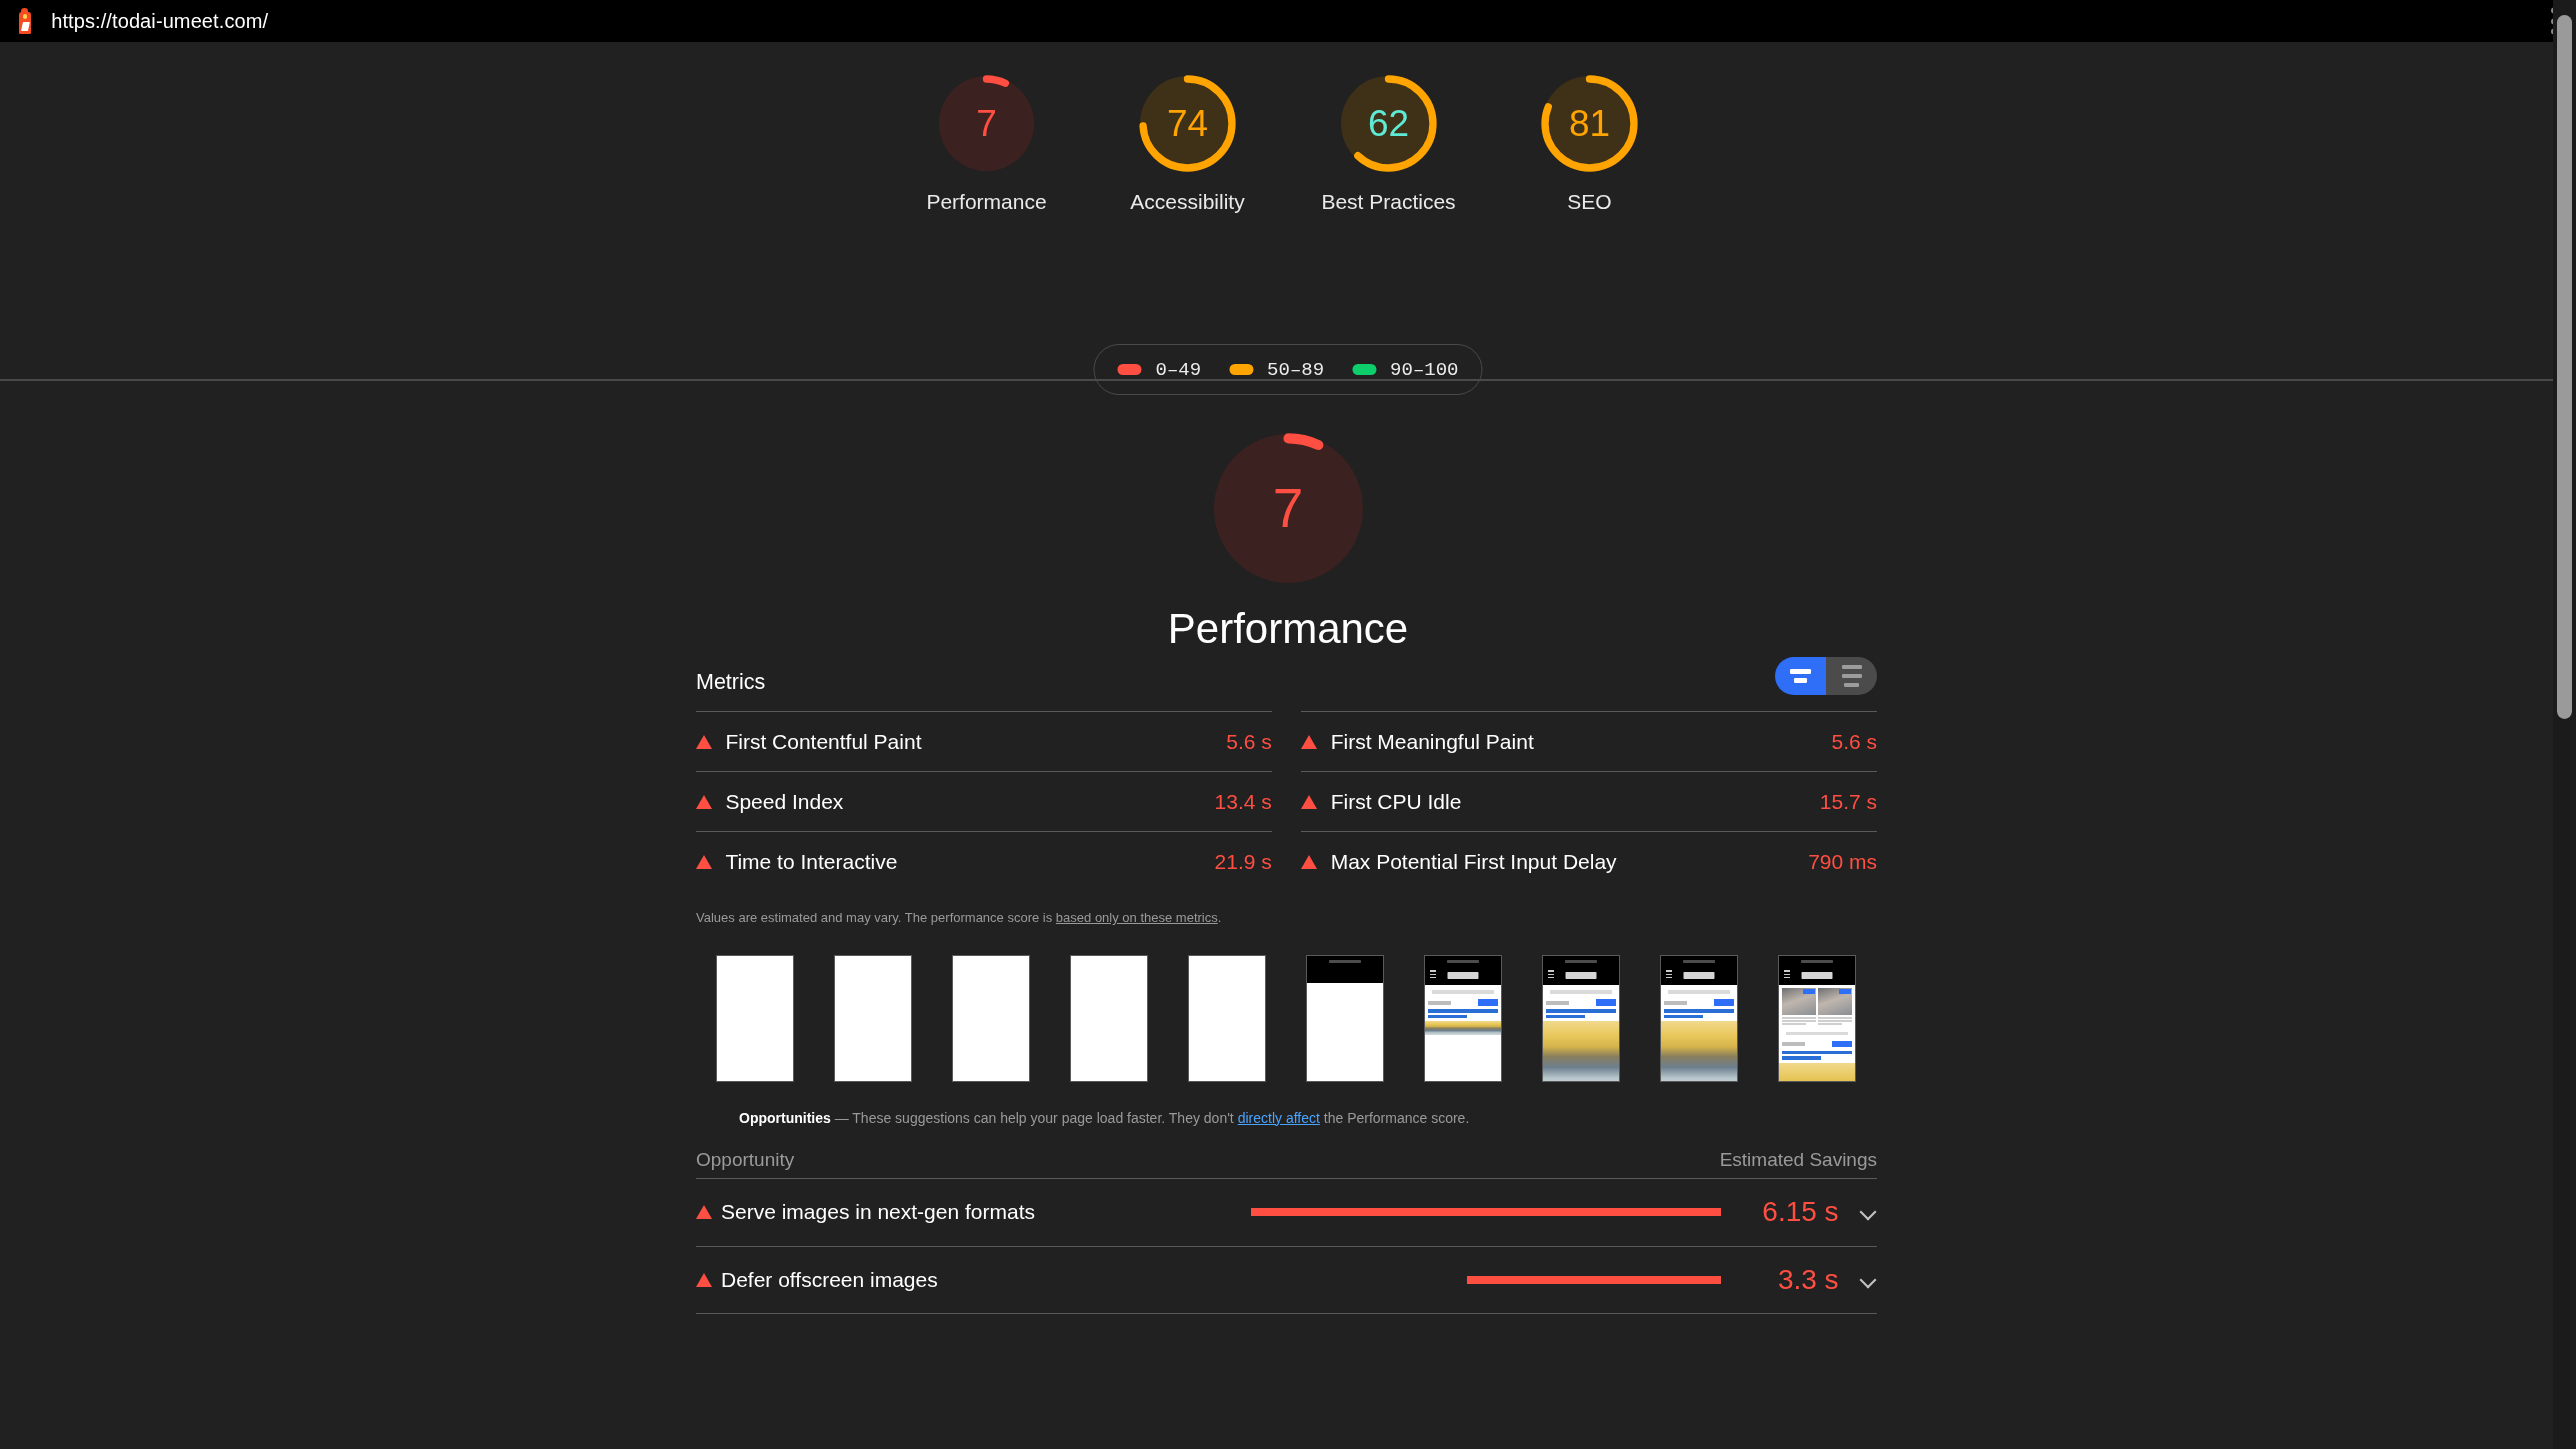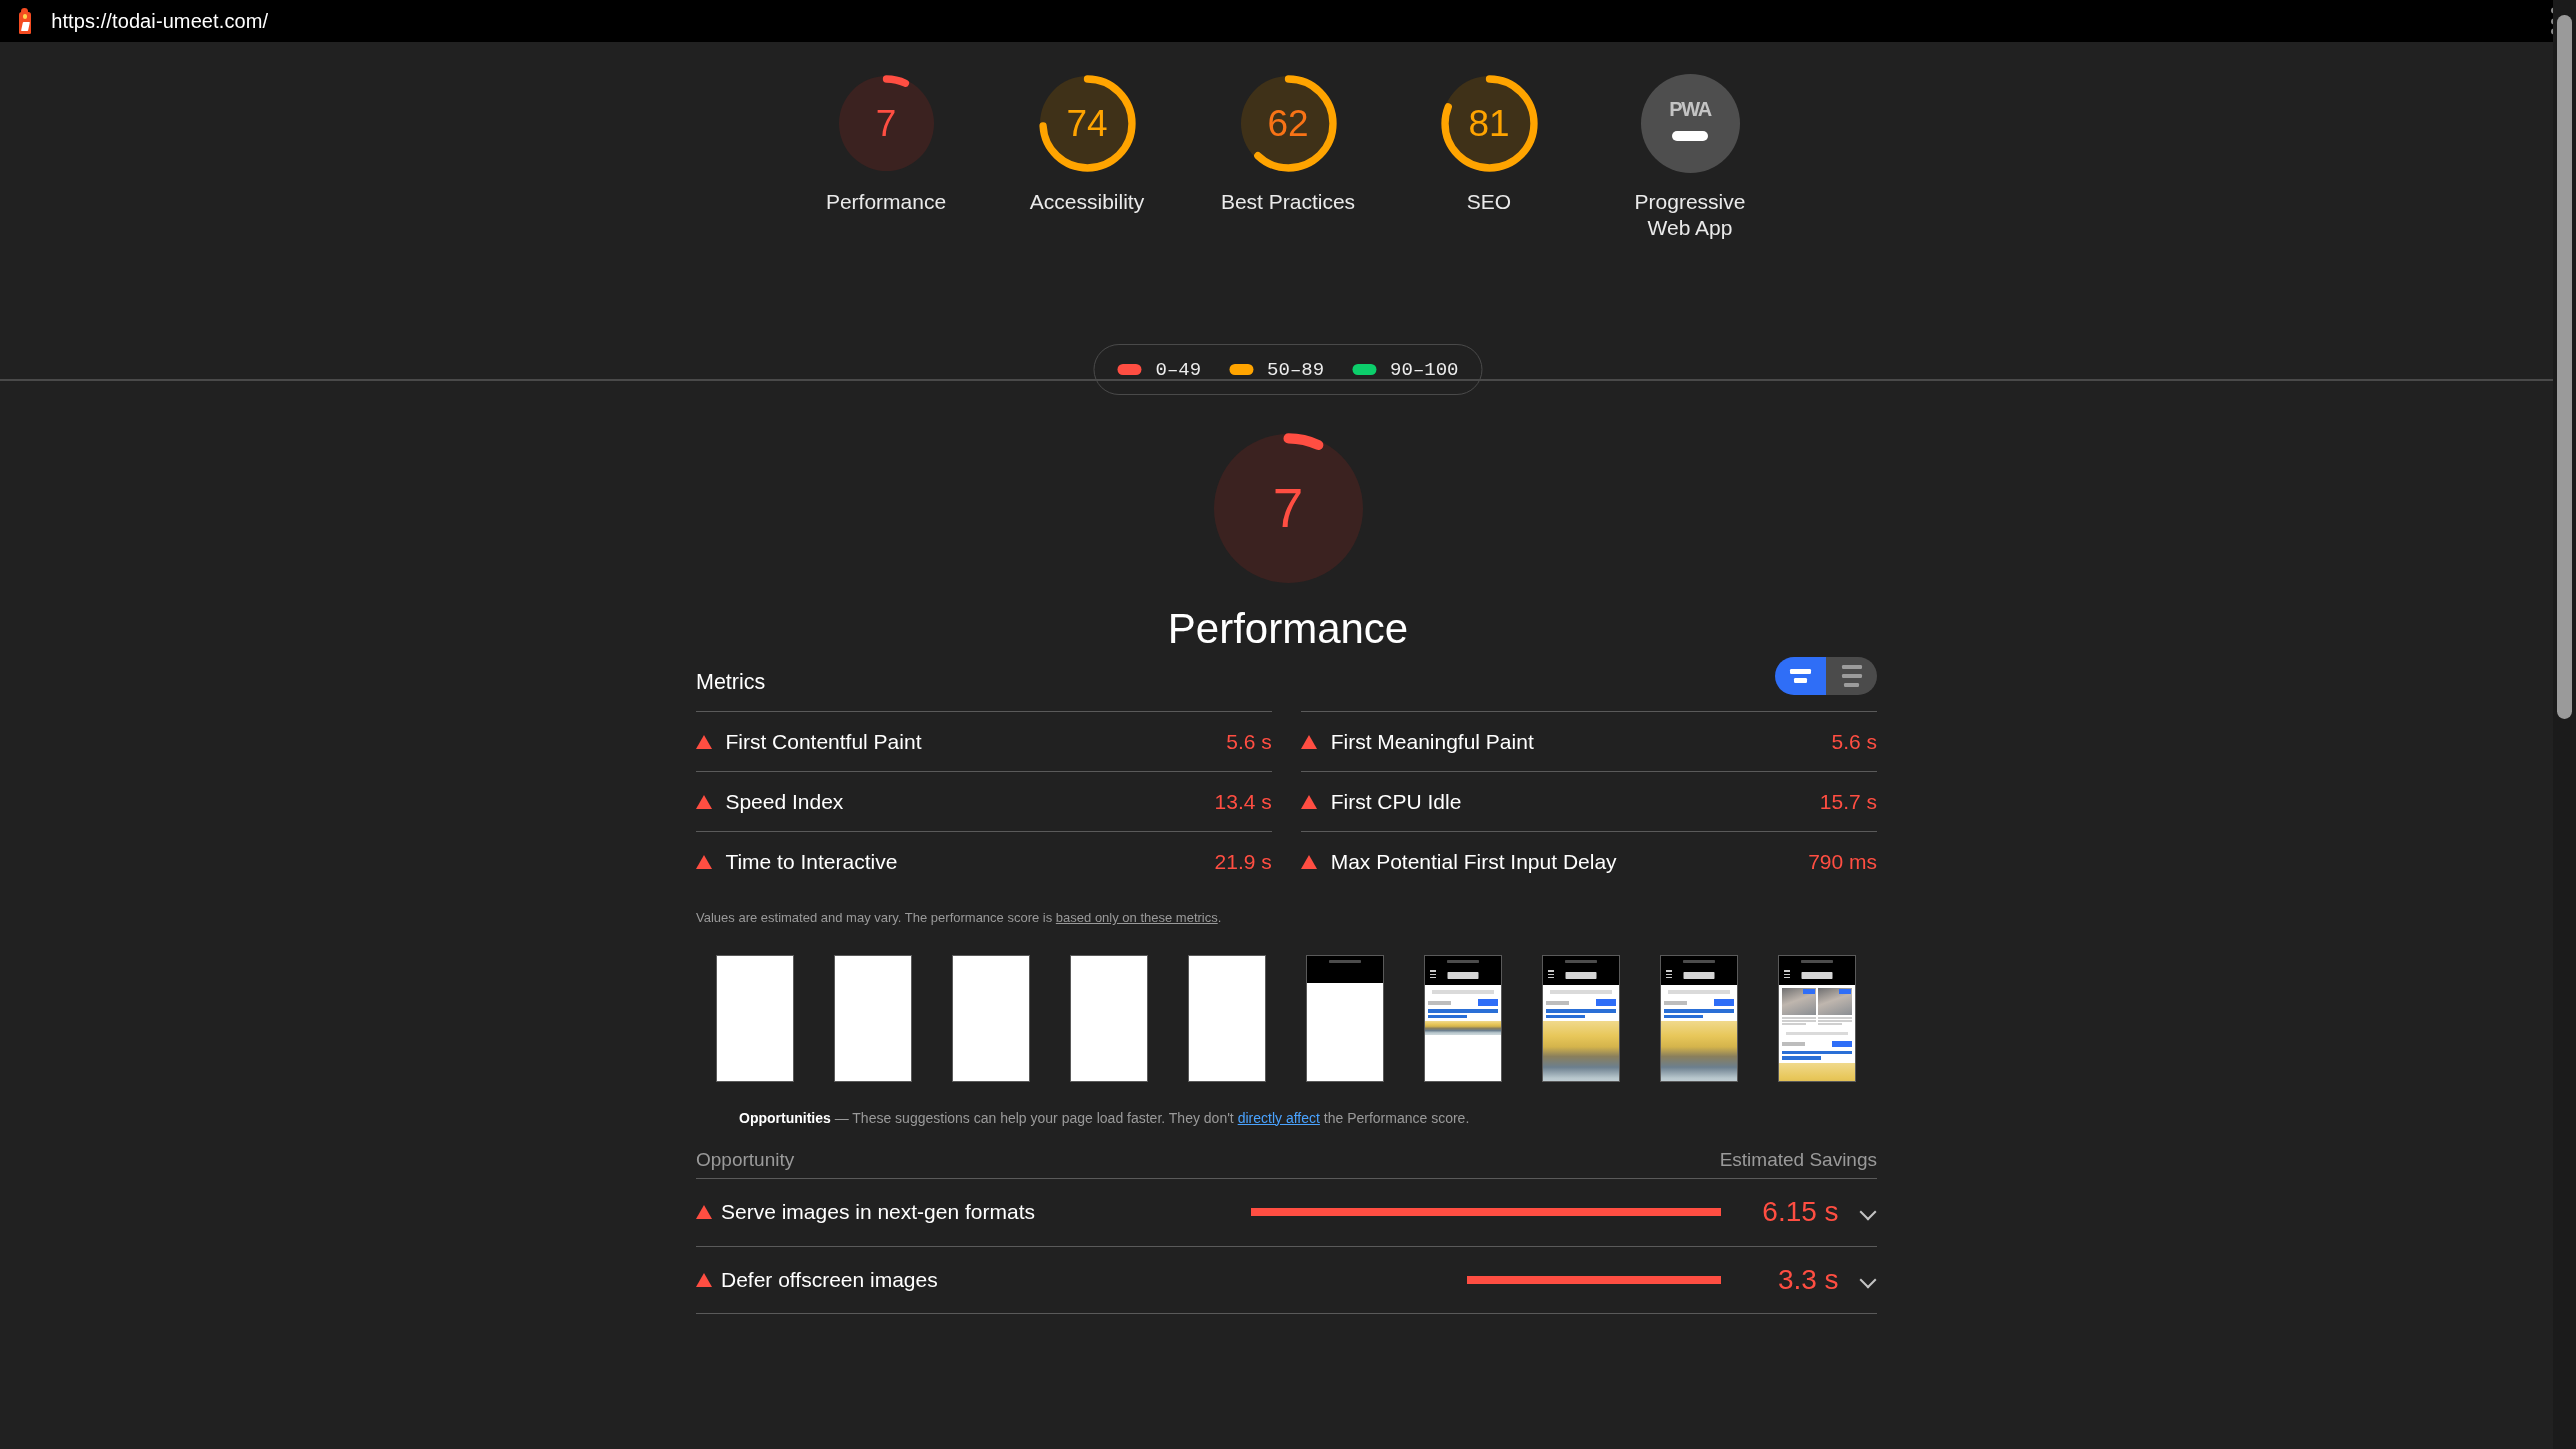--- a/index.html
+++ b/index.html
@@ -401,40 +401,33 @@
             <div class="gauge-val" style="color: rgb(255, 164, 0);">74</div>
           </div>
           <div class="gauge-label">Accessibility</div>
         </div>
         <div class="gauge-item">
           <div class="gauge-ring">
             <svg class="arcsvg" width="99" height="99" viewBox="0 0 148 148">
               <circle cx="74" cy="74" r="71" fill="#3f3118"></circle>
               <circle cx="74" cy="74" r="66.5" fill="none" stroke="#ffa400" stroke-width="11" stroke-linecap="round" stroke-dasharray="259.05573021501436 158.77609271242812" transform="rotate(-90 74 74)"></circle>
             </svg>
-            <div class="gauge-val" style="color: #f97316;">62</div>
+            <div class="gauge-val" style="color: #5eead4;">62</div>
           </div>
           <div class="gauge-label">Best Practices</div>
         </div>
         <div class="gauge-item">
           <div class="gauge-ring">
             <svg class="arcsvg" width="99" height="99" viewBox="0 0 148 148">
               <circle cx="74" cy="74" r="71" fill="#3f3118"></circle>
               <circle cx="74" cy="74" r="66.5" fill="none" stroke="#ffa400" stroke-width="11" stroke-linecap="round" stroke-dasharray="338.44377657122845 79.38804635621403" transform="rotate(-90 74 74)"></circle>
             </svg>
             <div class="gauge-val" style="color: rgb(255, 164, 0);">81</div>
           </div>
           <div class="gauge-label">SEO</div>
-        </div>
-        <div class="gauge-item">
-          <div class="pwa-badge">
-            <div class="pwa-text">PWA</div>
-            <div class="pwa-dash"></div>
-          </div>
-          <div class="gauge-label">Progressive<br>Web App</div>
         </div>
       </div>
 
     <div class="legend" id="legend">
         <div class="legend-item">
           <span class="legend-swatch" style="background: rgb(255, 78, 66);"></span>
           <span class="legend-text">0–49</span>
         </div>
         <div class="legend-item">
           <span class="legend-swatch" style="background: rgb(255, 164, 0);"></span>

